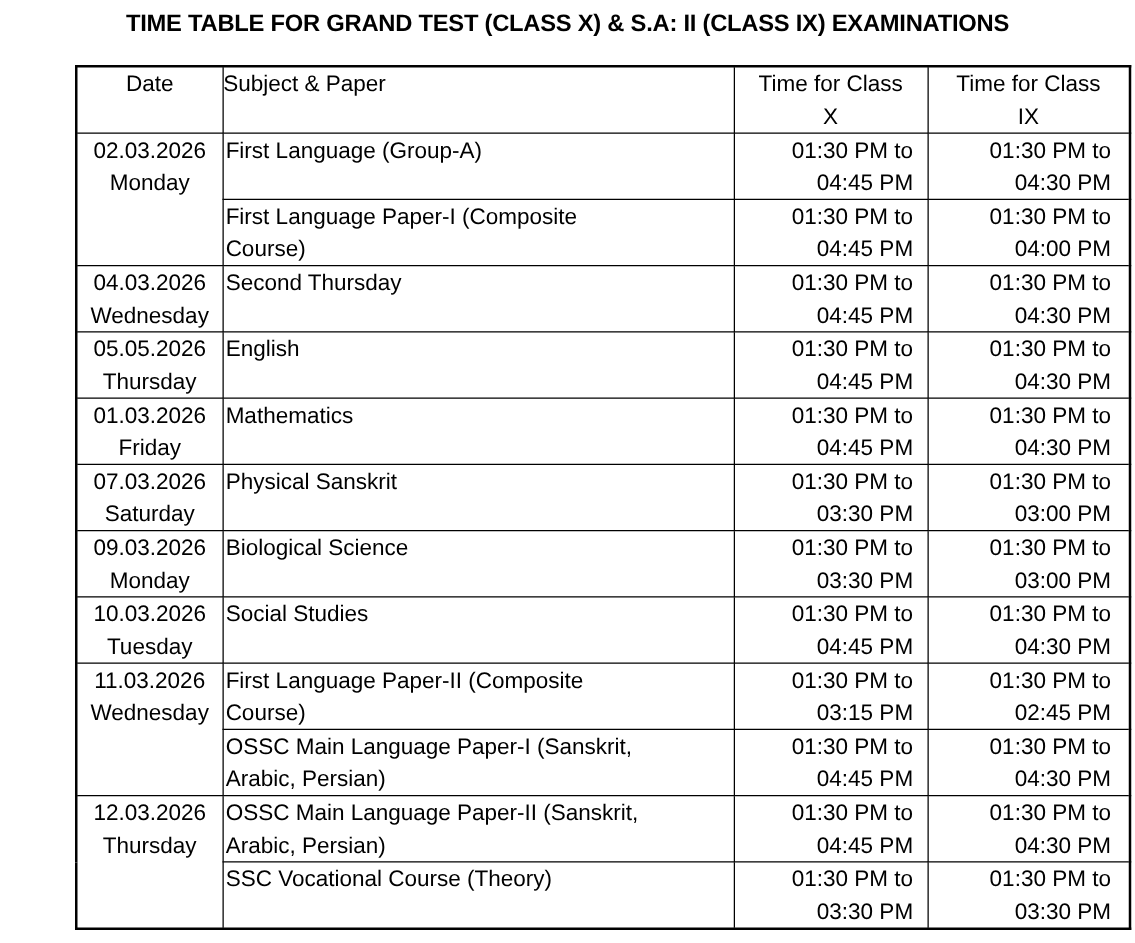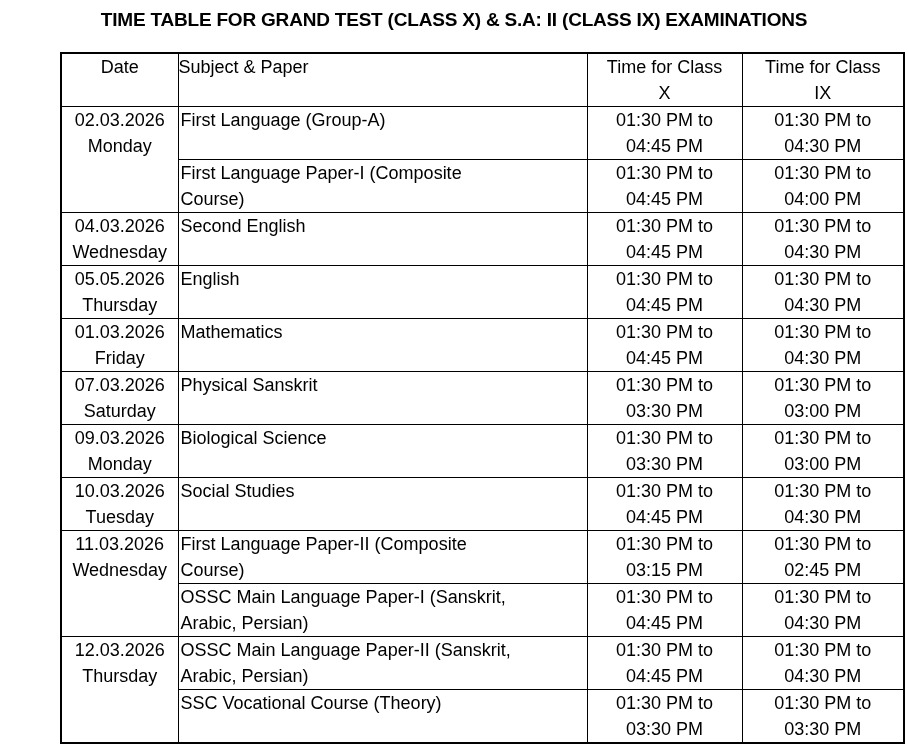--- a/index.html
+++ b/index.html
@@ -55,21 +55,21 @@
   th { font-weight: bold; }
   .th-date { text-align: center; }
   .th-subj { text-align: left; padding-left: 3px; }
   .th-time { text-align: center; }
   .hwrap { max-width: 132px; margin: 0 auto; text-align: center; }
 
   td.date-cell { text-align: center; padding-top: 1px; }
   td.subject-cell { text-align: left; padding-top: 1px; }
   .subwrap { max-width: 340px; padding-left: 2px; }
   td.time-cell { text-align: center; padding-top: 1px; }
-  .timewrap { max-width: 132px; margin: 0 auto; text-align: center; }
+  .timewrap { max-width: 132px; margin: 0 auto; text-align: right; }
 </style>
 </head>
 <body>
 
 <div class="page">
 
   <h1 class="title">TIME TABLE FOR GRAND TEST (CLASS X) &amp; S.A: II (CLASS IX) EXAMINATIONS</h1>
 
   <table class="timetable">
     <colgroup>
@@ -116,21 +116,21 @@
         <td class="time-cell">
             <div class="timewrap">01:30 PM to 04:00 PM</div>
           </td>
       </tr>
       <tr>
         <td class="date-cell">
           <div>04.03.2026</div>
           <div>Wednesday</div>
         </td>
         <td class="subject-cell">
-            <div class="subwrap">Second English</div>
+            <div class="subwrap">Second Thursday</div>
           </td>
         <td class="time-cell">
             <div class="timewrap">01:30 PM to 04:45 PM</div>
           </td>
         <td class="time-cell">
             <div class="timewrap">01:30 PM to 04:30 PM</div>
           </td>
       </tr>
       <tr>
         <td class="date-cell">

